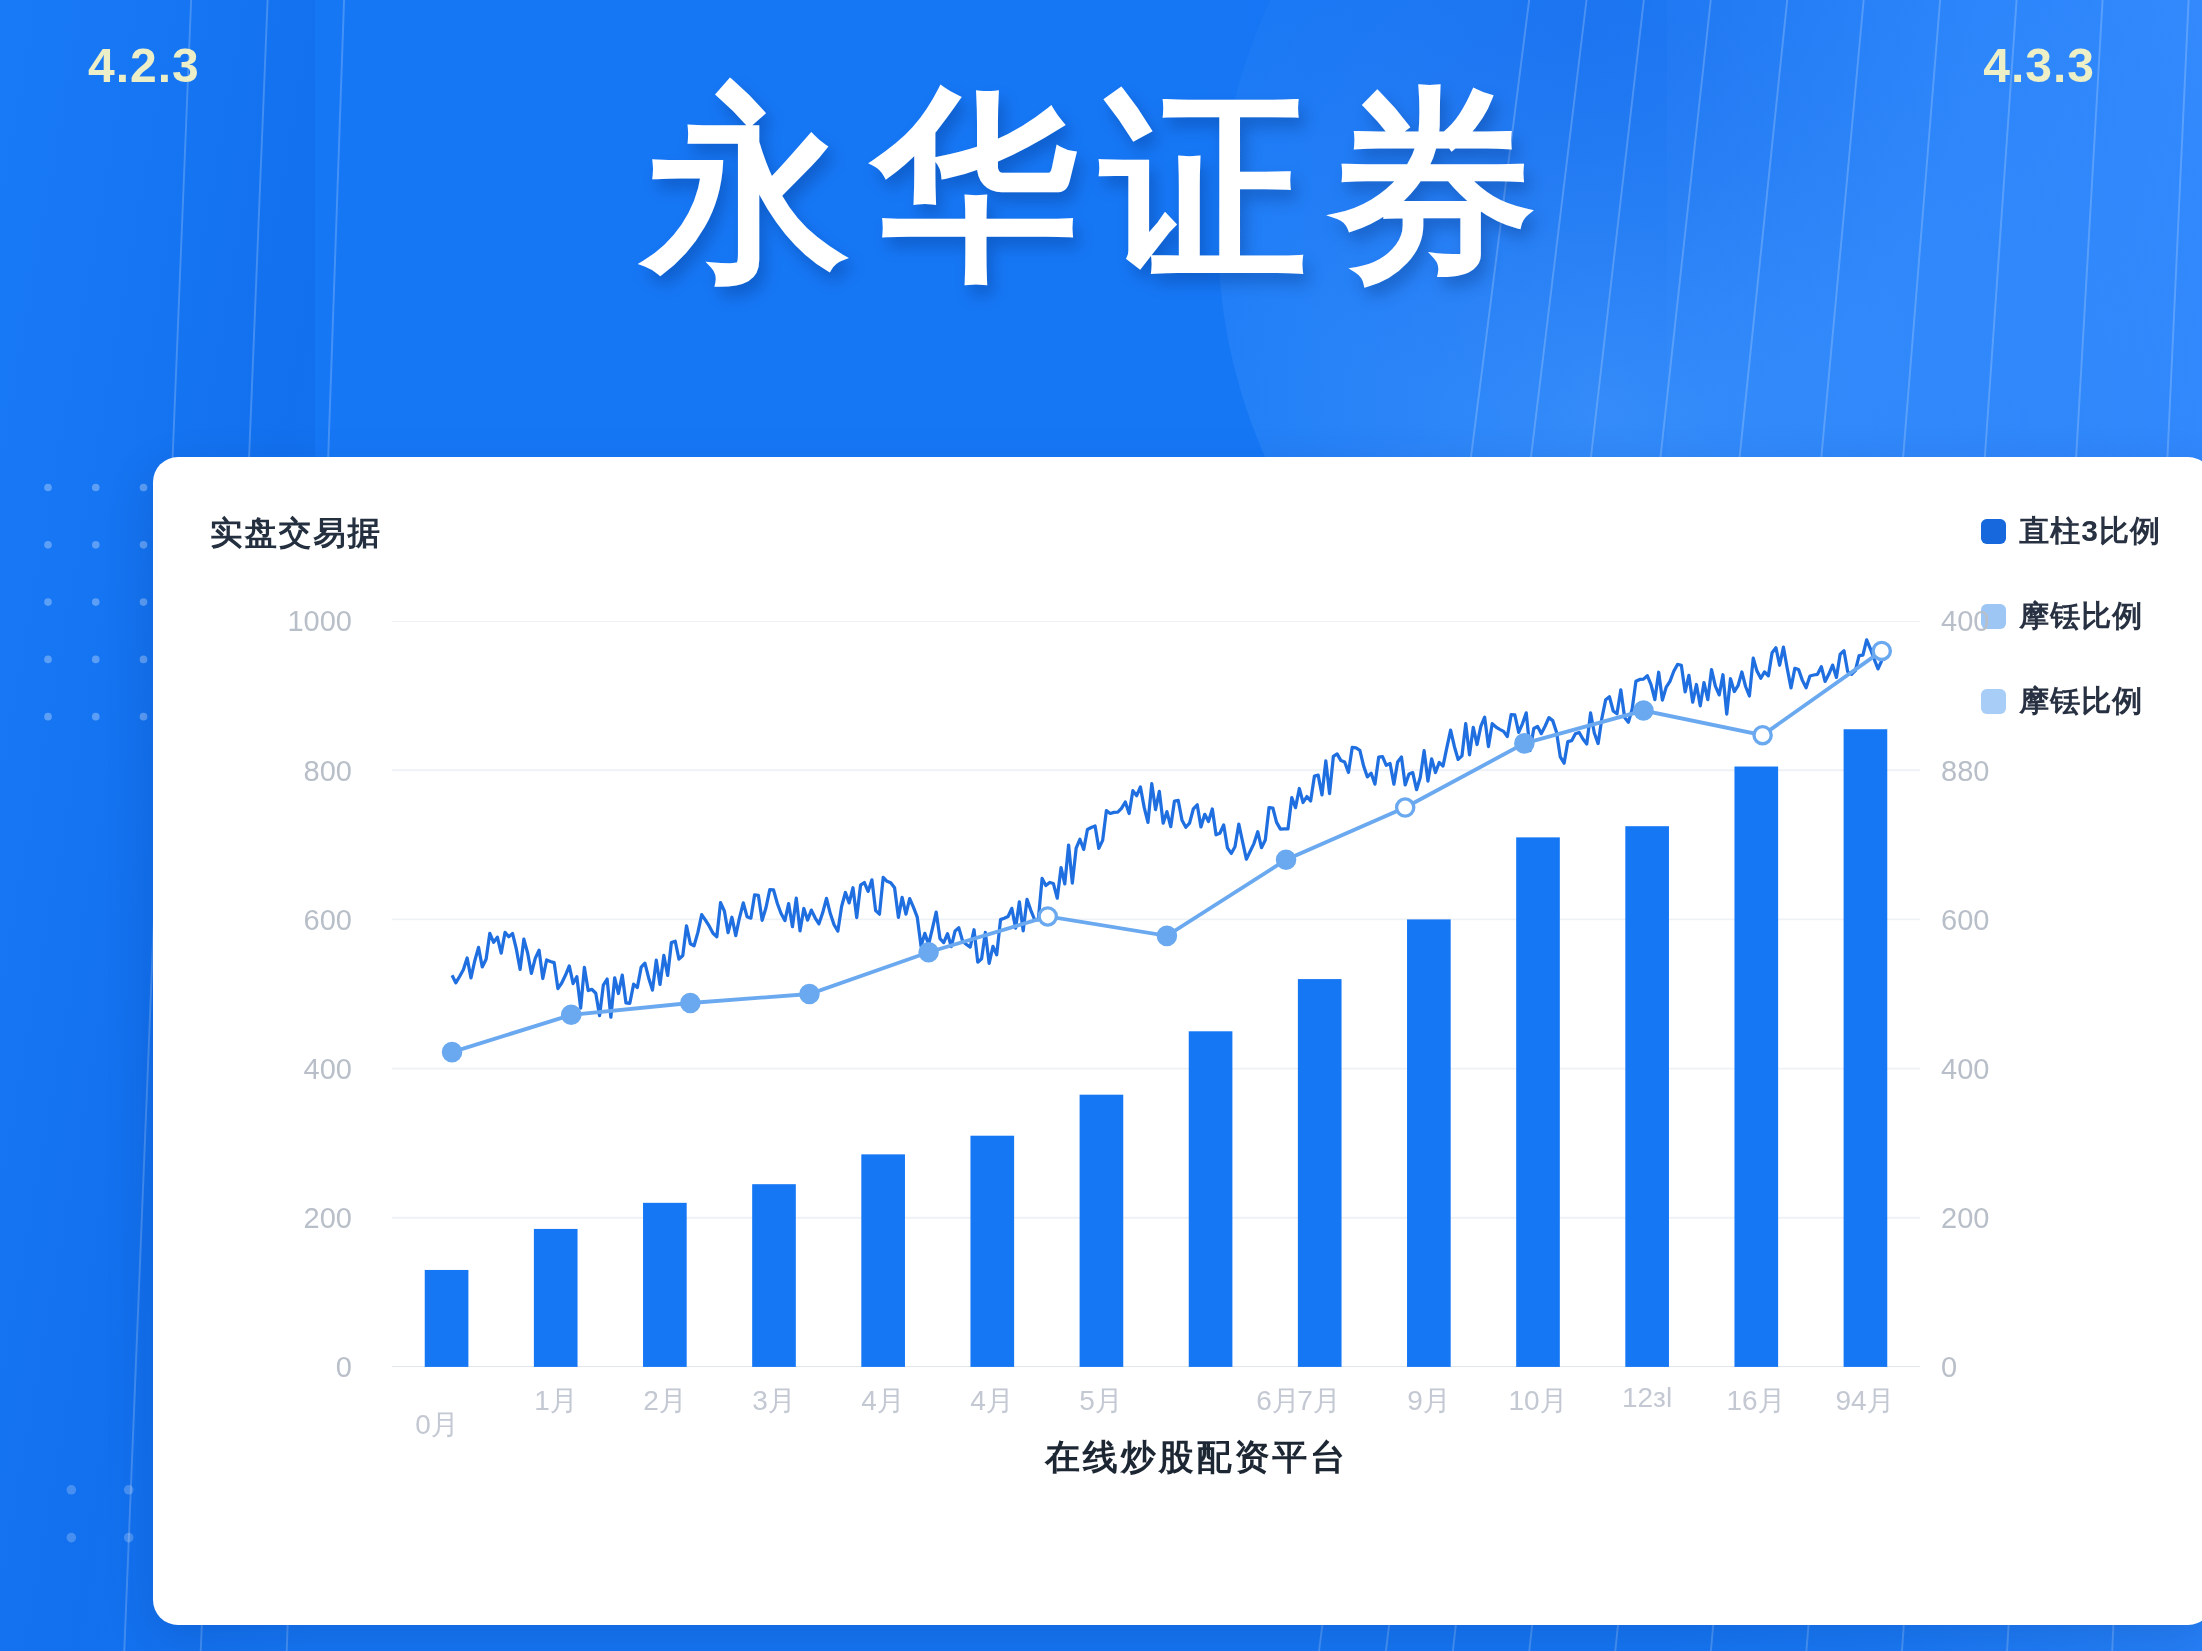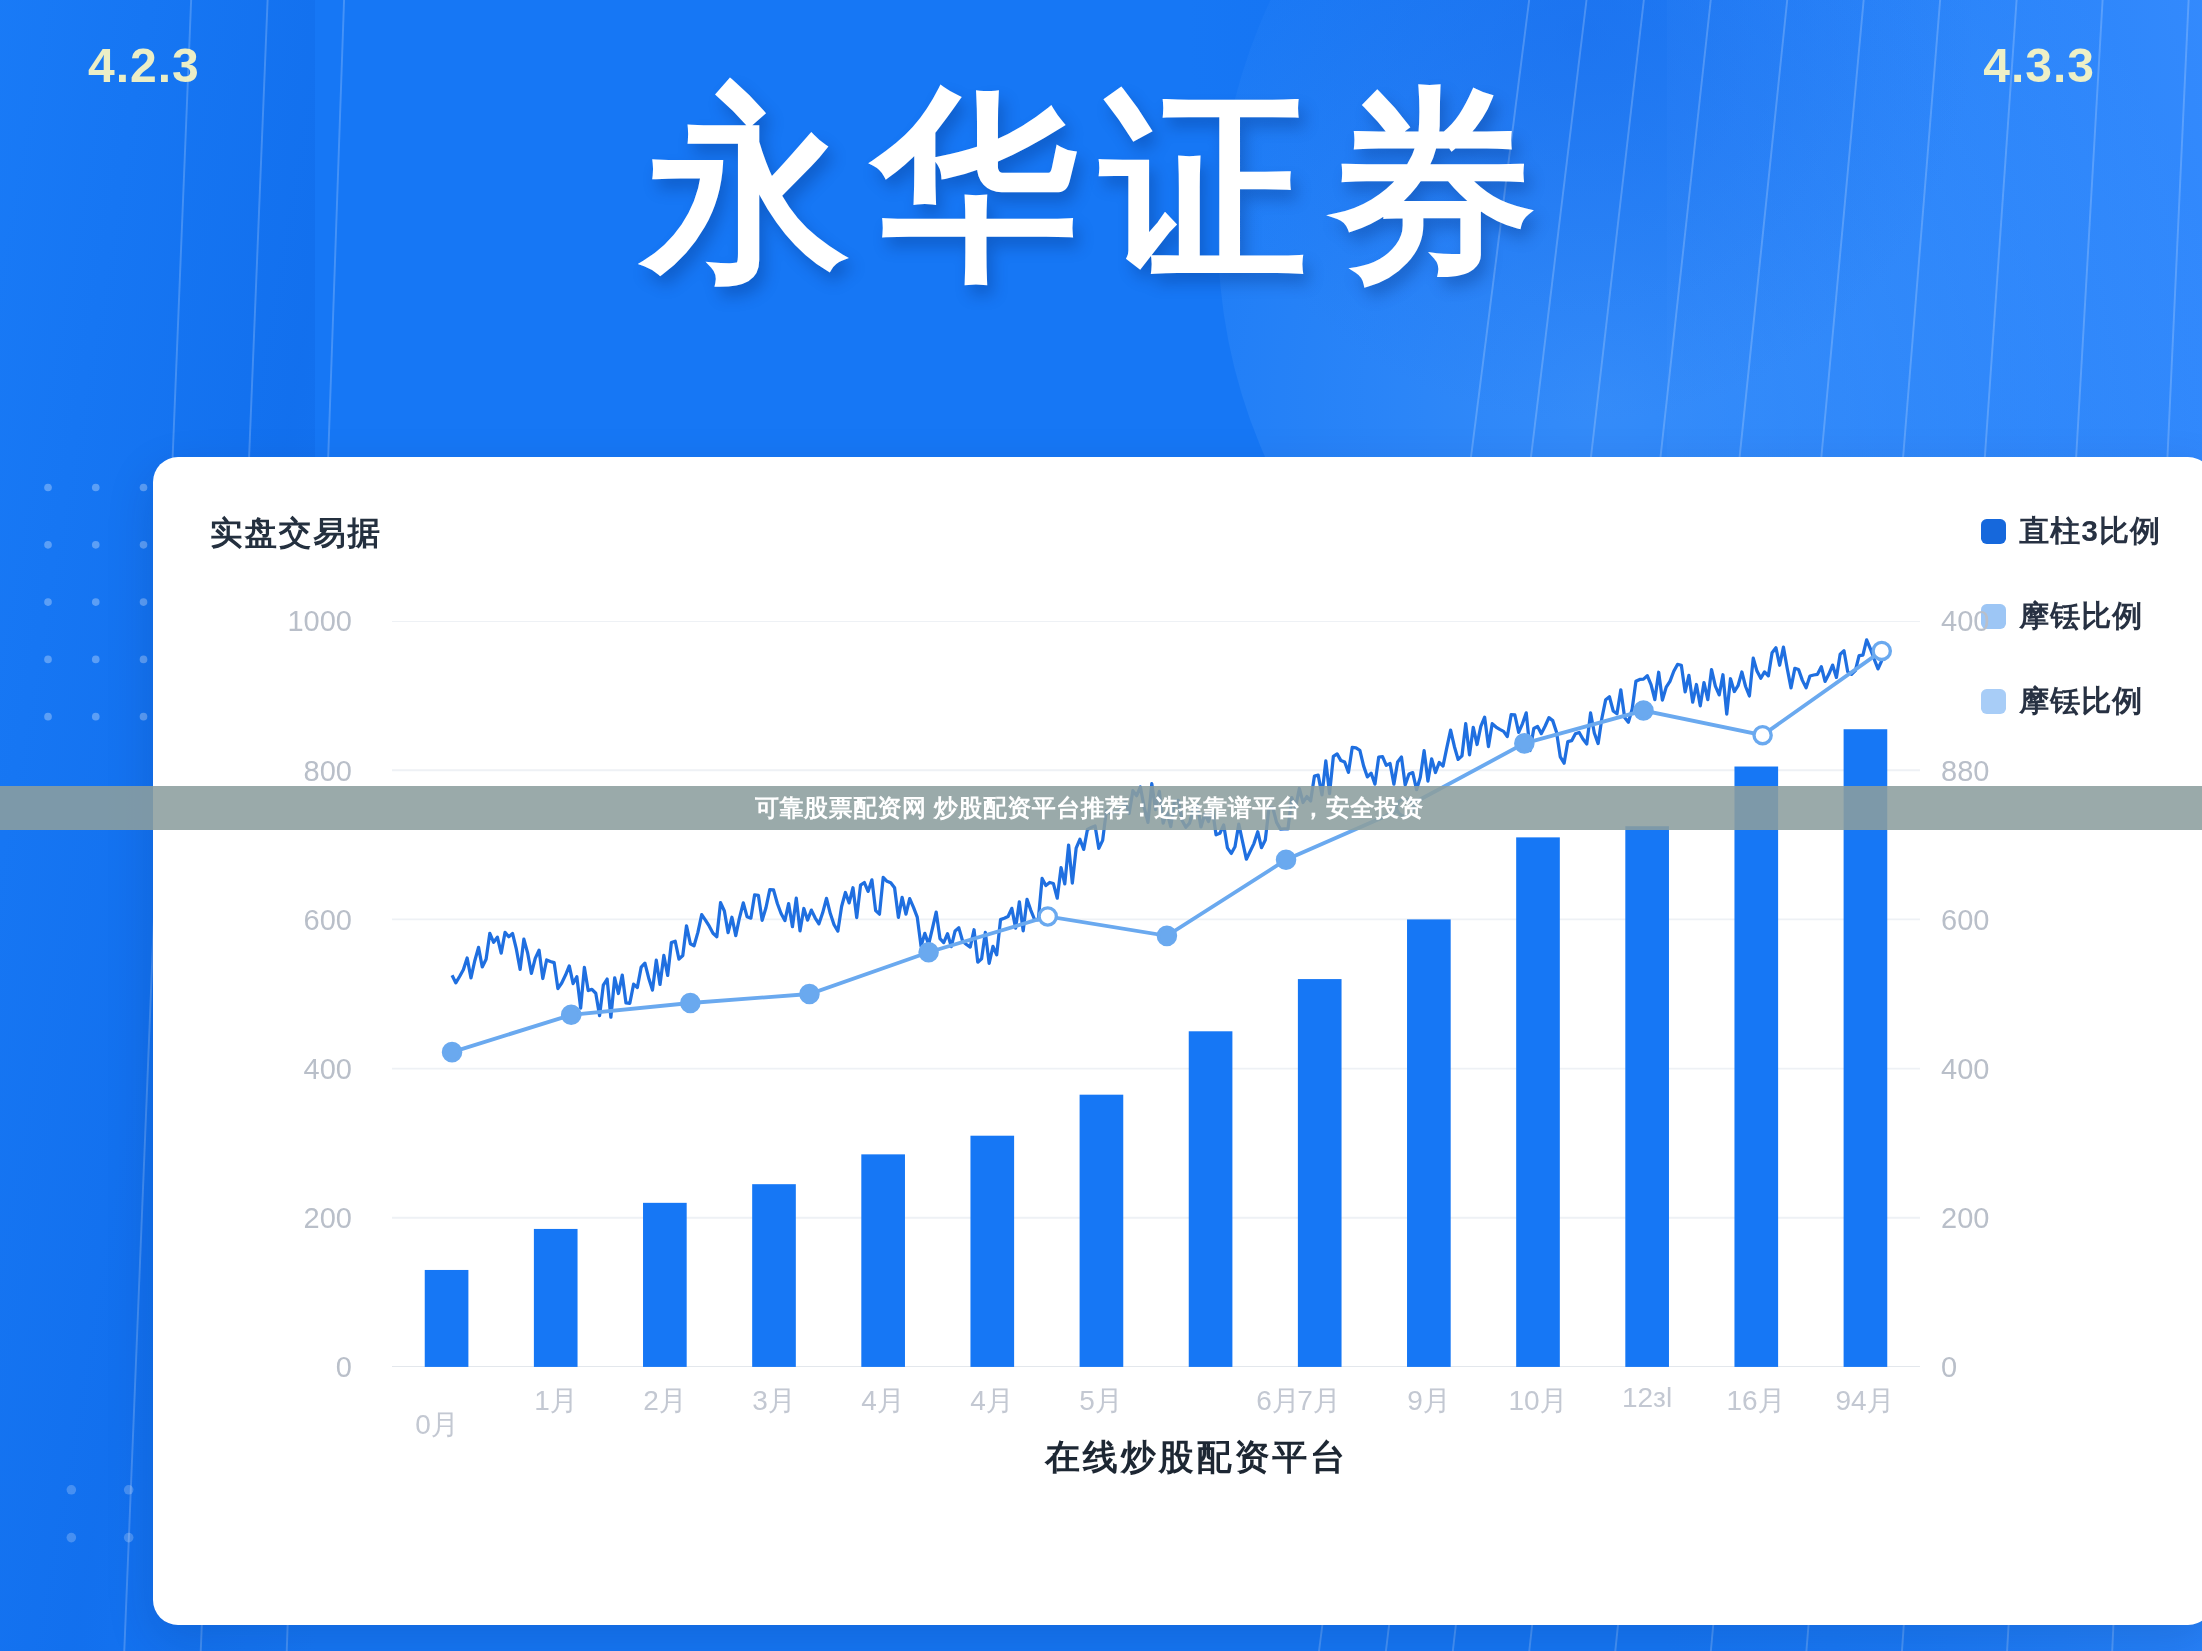--- a/index.html
+++ b/index.html
@@ -345,18 +345,15 @@
         <div class="xtick" style="left: 1276px;">9月</div>
         <div class="xtick" style="left: 1385px;">10月</div>
         <div class="xtick" style="left: 1494px;">12зl</div>
         <div class="xtick" style="left: 1603px; text-align: center;">16月</div>
         <div class="xtick" style="left: 1712px;">94月</div>
       </div>
 
     <div class="axis-title">在线炒股配资平台</div>
   </div>
 
-  <div class="banner">
-    <span class="banner-text">可靠股票配资网 炒股配资平台推荐：选择靠谱平台，安全投资</span>
-  </div>
 
 </div>
 
 
 </body></html>

